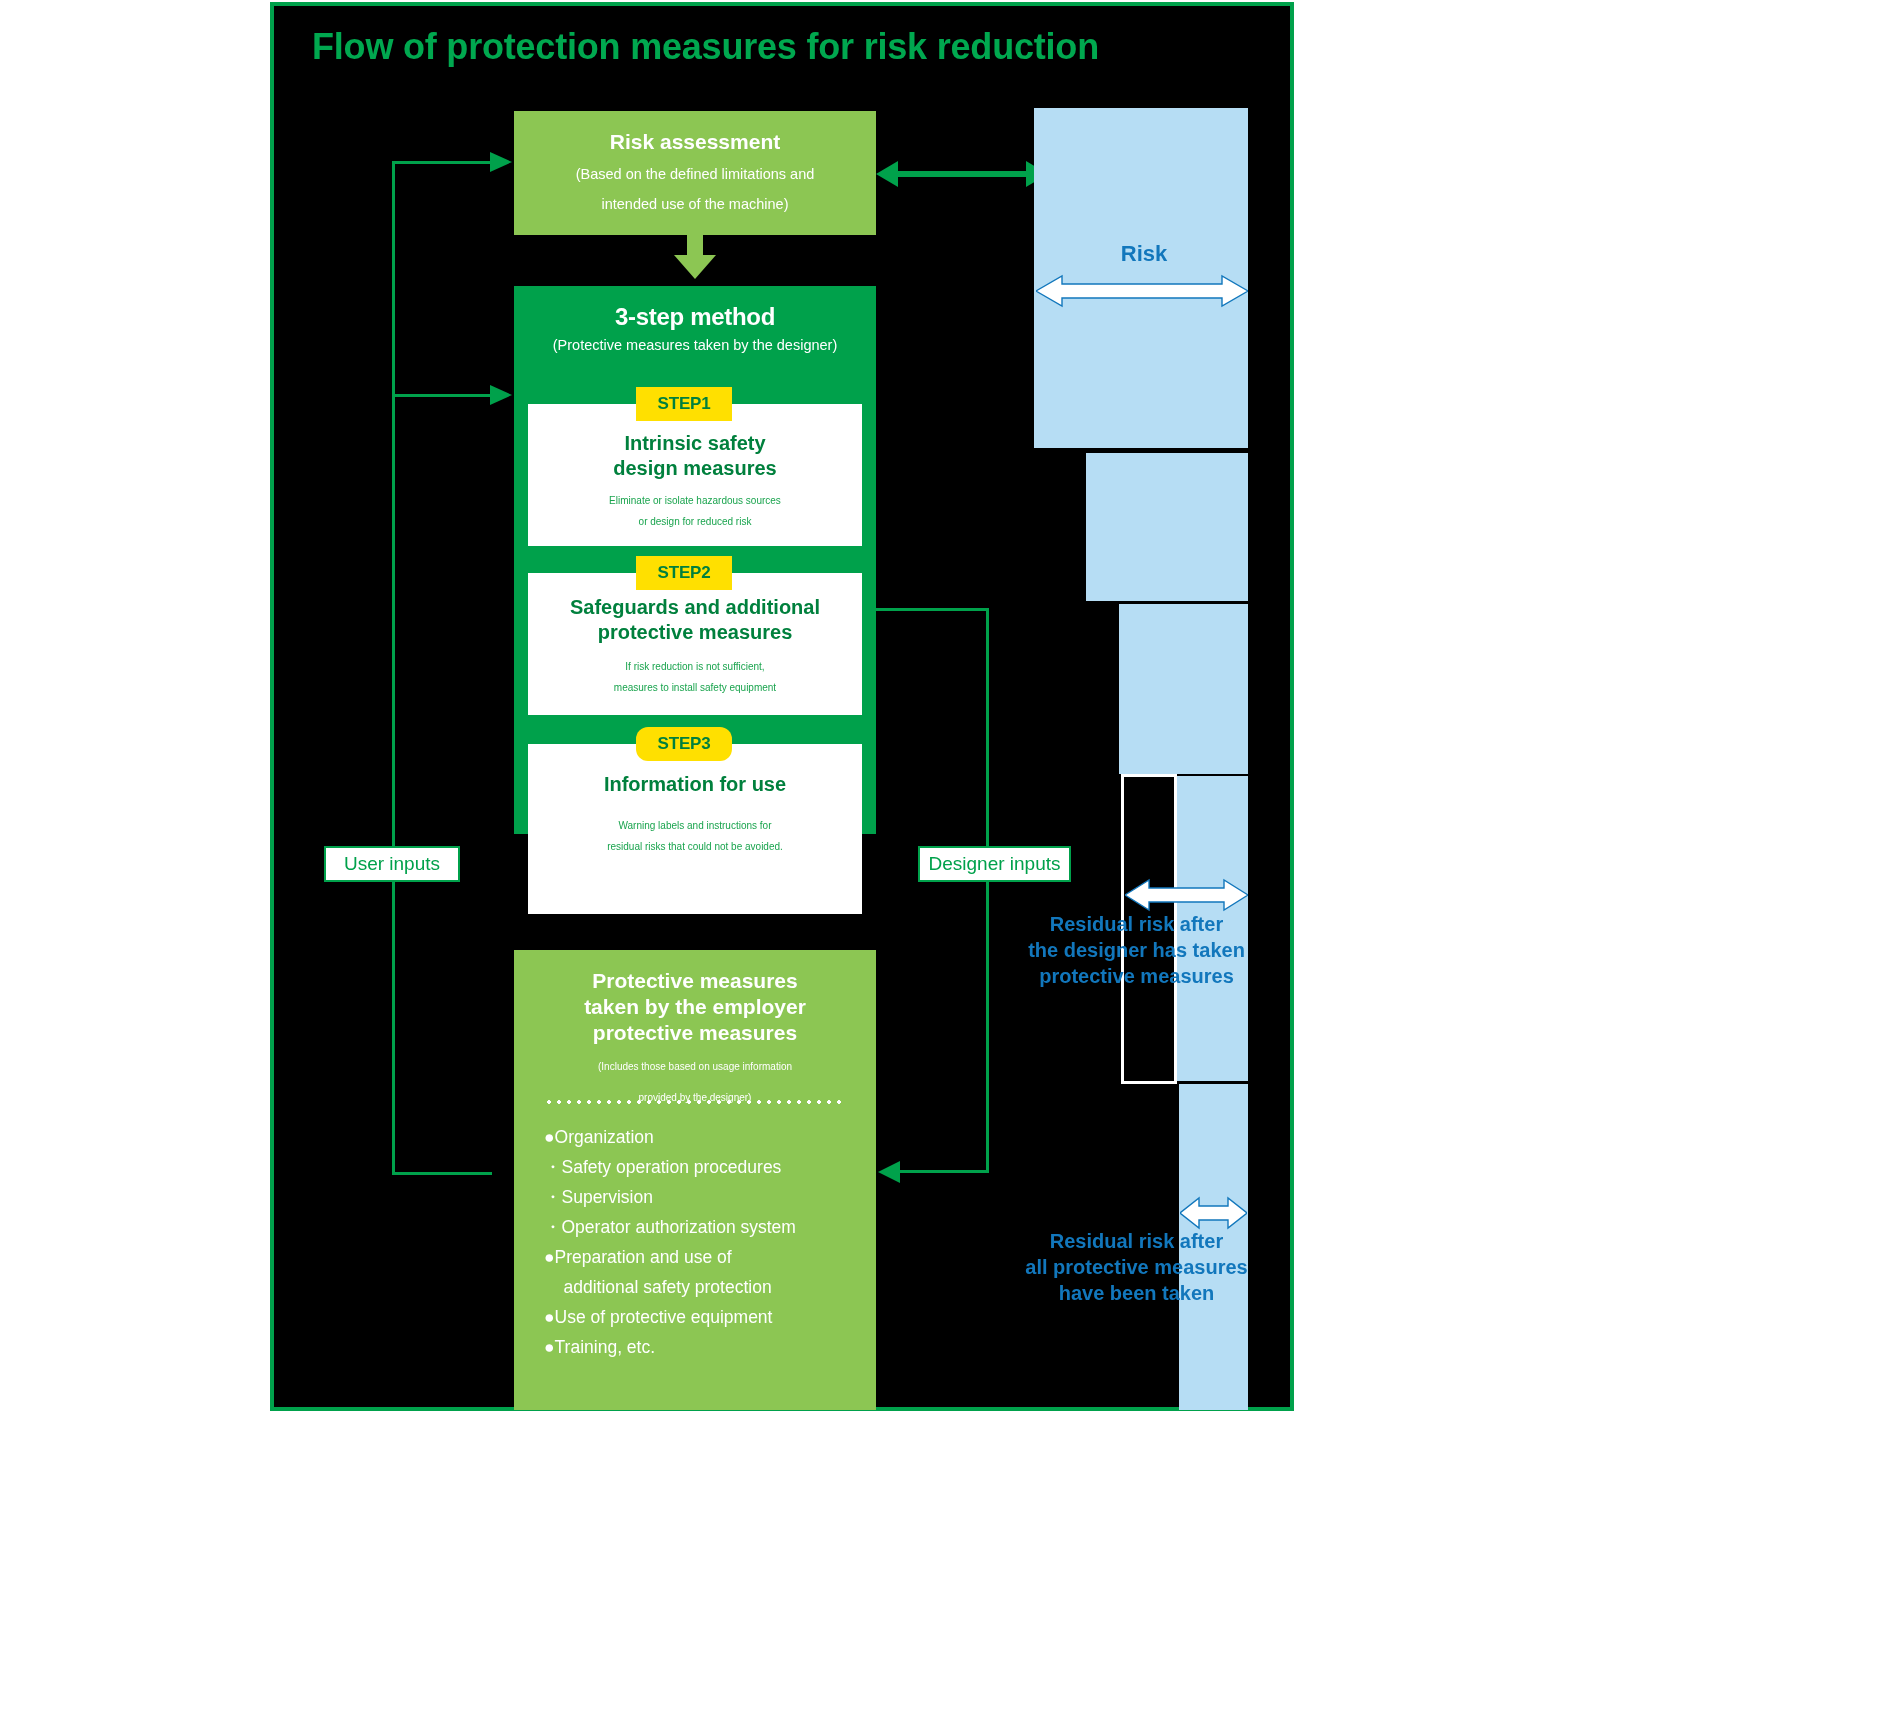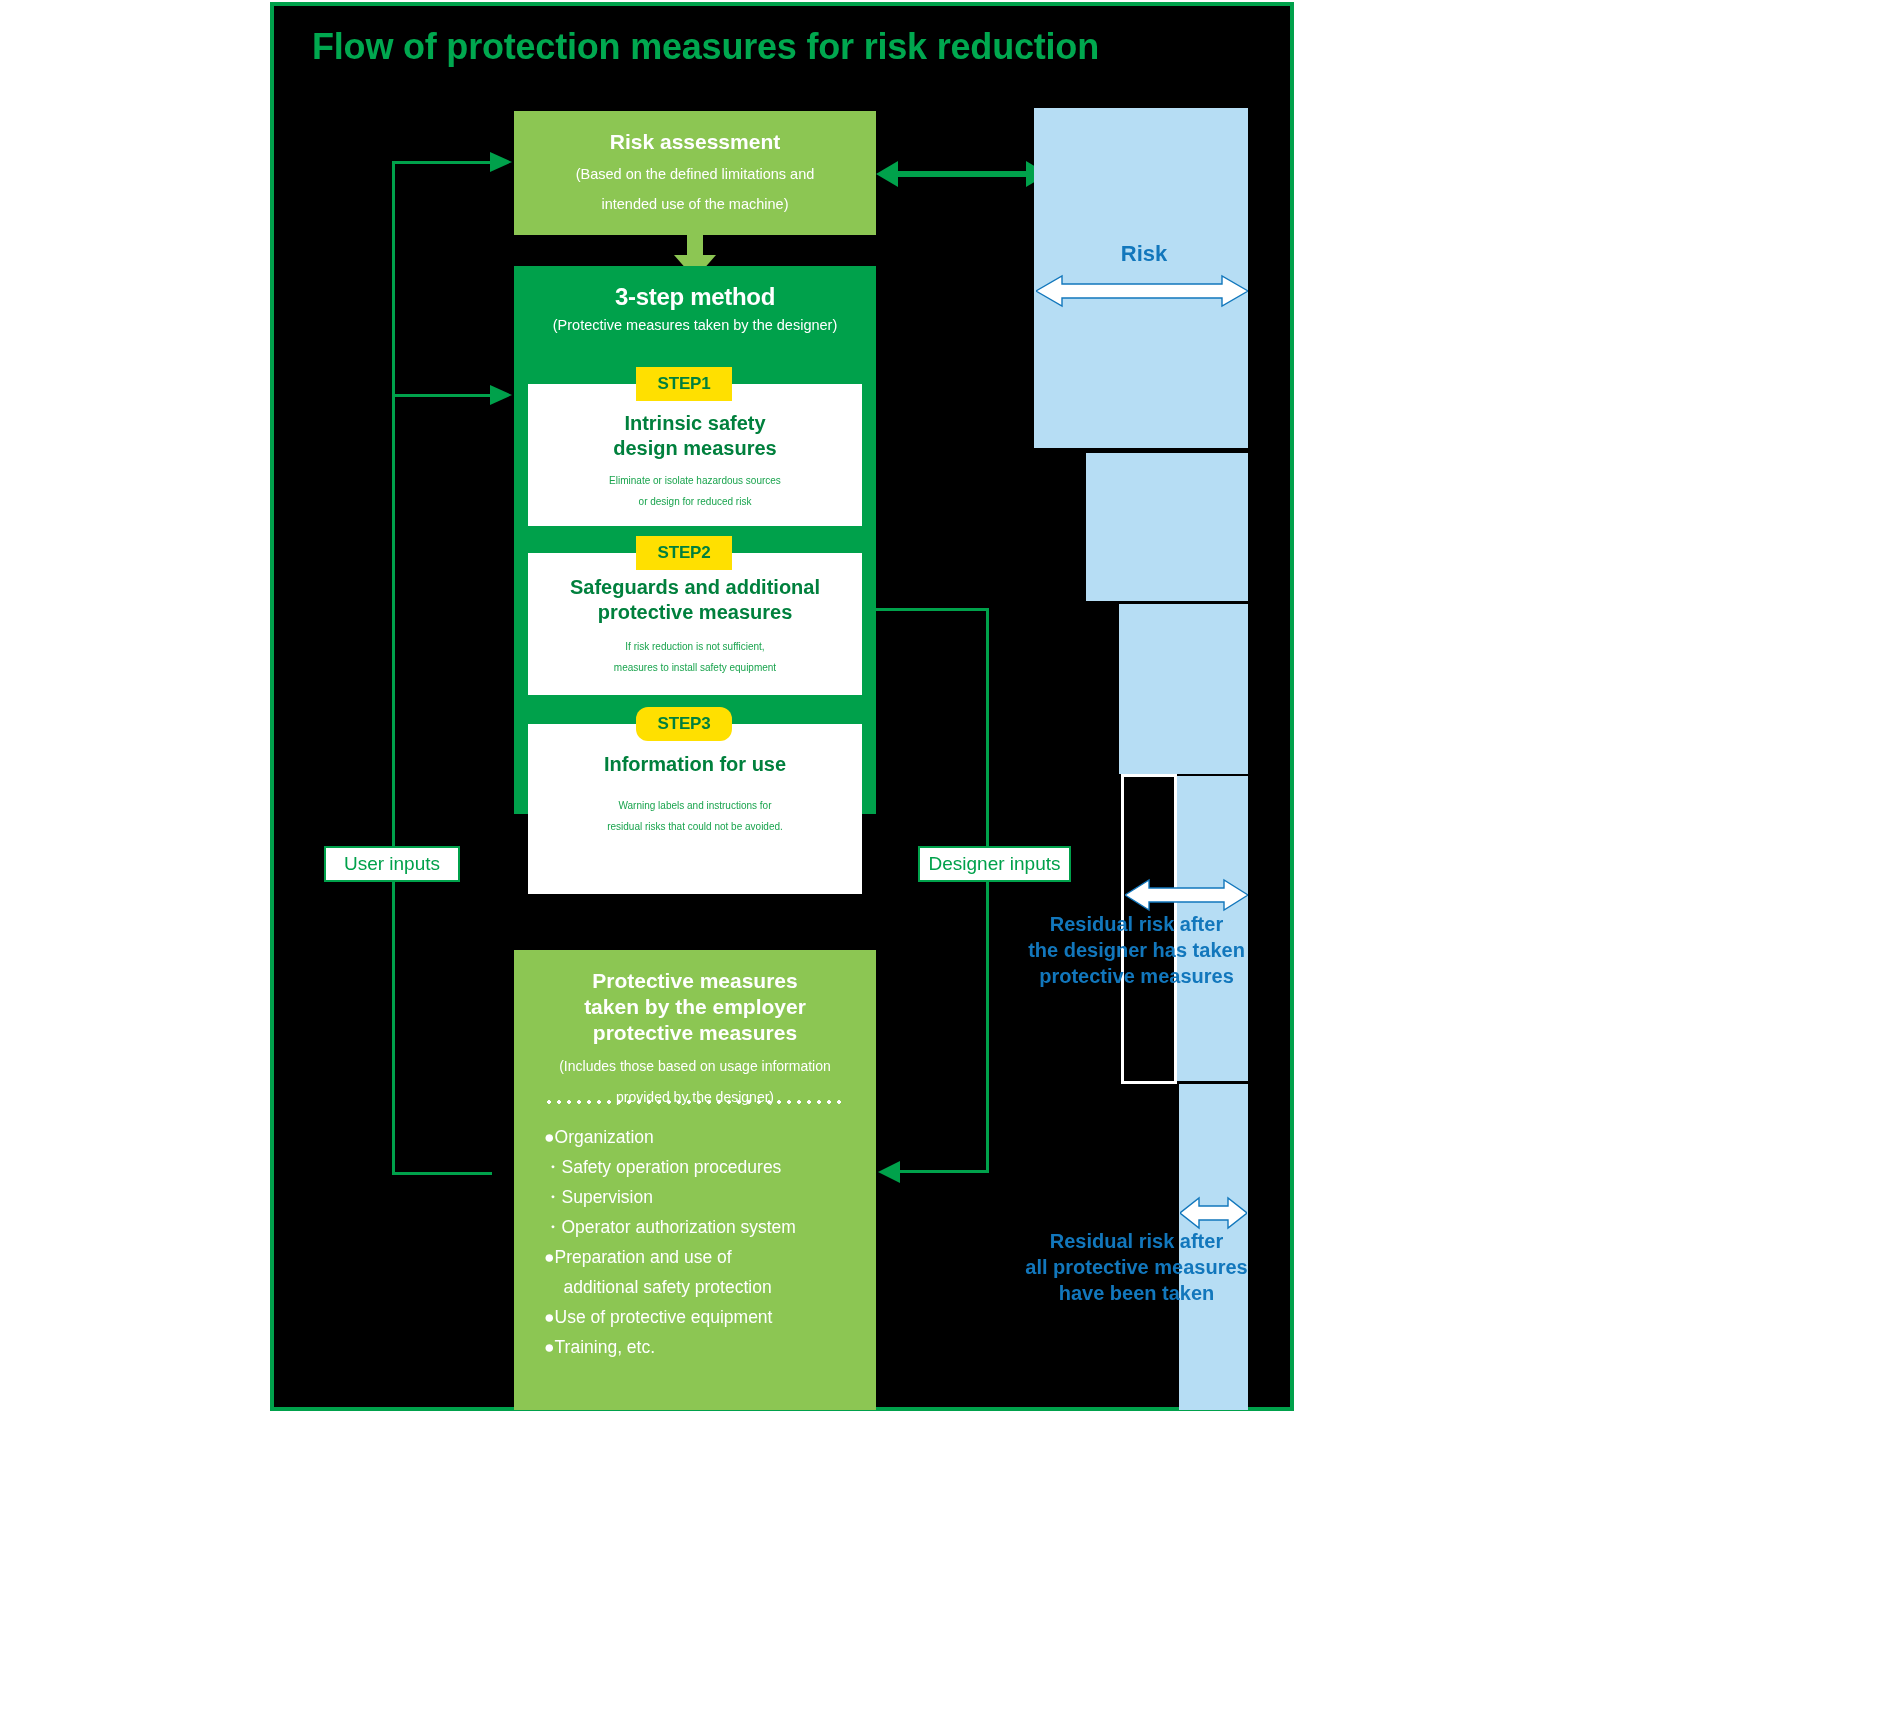--- a/index.html
+++ b/index.html
@@ -28,21 +28,21 @@
   }
   .lgbox .hd{font-weight:bold;}
   .lgbox .sb{font-weight:normal;}
 
   #risk-assessment{left:240px;top:105px;width:362px;height:124px;padding-top:18px;}
   #risk-assessment .hd{font-size:21px;line-height:26px;}
   #risk-assessment .sb{font-size:14.5px;line-height:21px;margin-top:9px;}
 
   
   #three-step{
-    position:absolute;left:240px;top:260px;width:362px;height:548px;
+    position:absolute;left:240px;top:280px;width:362px;height:548px;
     background:#00a14b;box-sizing:border-box;
   }
   #three-step .tshd{
     color:#ffffff;text-align:center;font-size:24px;font-weight:bold;
     padding-top:17px;line-height:28px;letter-spacing:-.3px;
   }
   #three-step .tssb{
     color:#ffffff;text-align:center;font-size:14.5px;padding-top:6px;
   }
 
@@ -67,21 +67,21 @@
   #step2{height:142px;padding-top:22px;}
   
   #step3-wrap{top:458px;}
   #step3{height:170px;padding-top:28px;}
 
   
   #employer{
     left:240px;top:944px;width:362px;height:460px;padding-top:18px;
   }
   #employer .hd{font-size:21px;line-height:26px;}
-  #employer .sb{font-size:14px;line-height:21px;margin-top:10px;}
+  #employer .sb{font-size:10px;line-height:21px;margin-top:10px;}
   #dotline{
     position:absolute;left:30px;top:150px;width:300px;height:4px;
     background-image:radial-gradient(circle, #ffffff 1.6px, rgba(0,0,0,0) 1.9px);
     background-size:10px 4px;background-repeat:repeat-x;
   }
   #bullets{
     position:absolute;left:30px;top:172px;width:324px;text-align:left;
     color:#ffffff;font-size:17.5px;line-height:30px;
   }
   #bullets .li{white-space:pre;}

